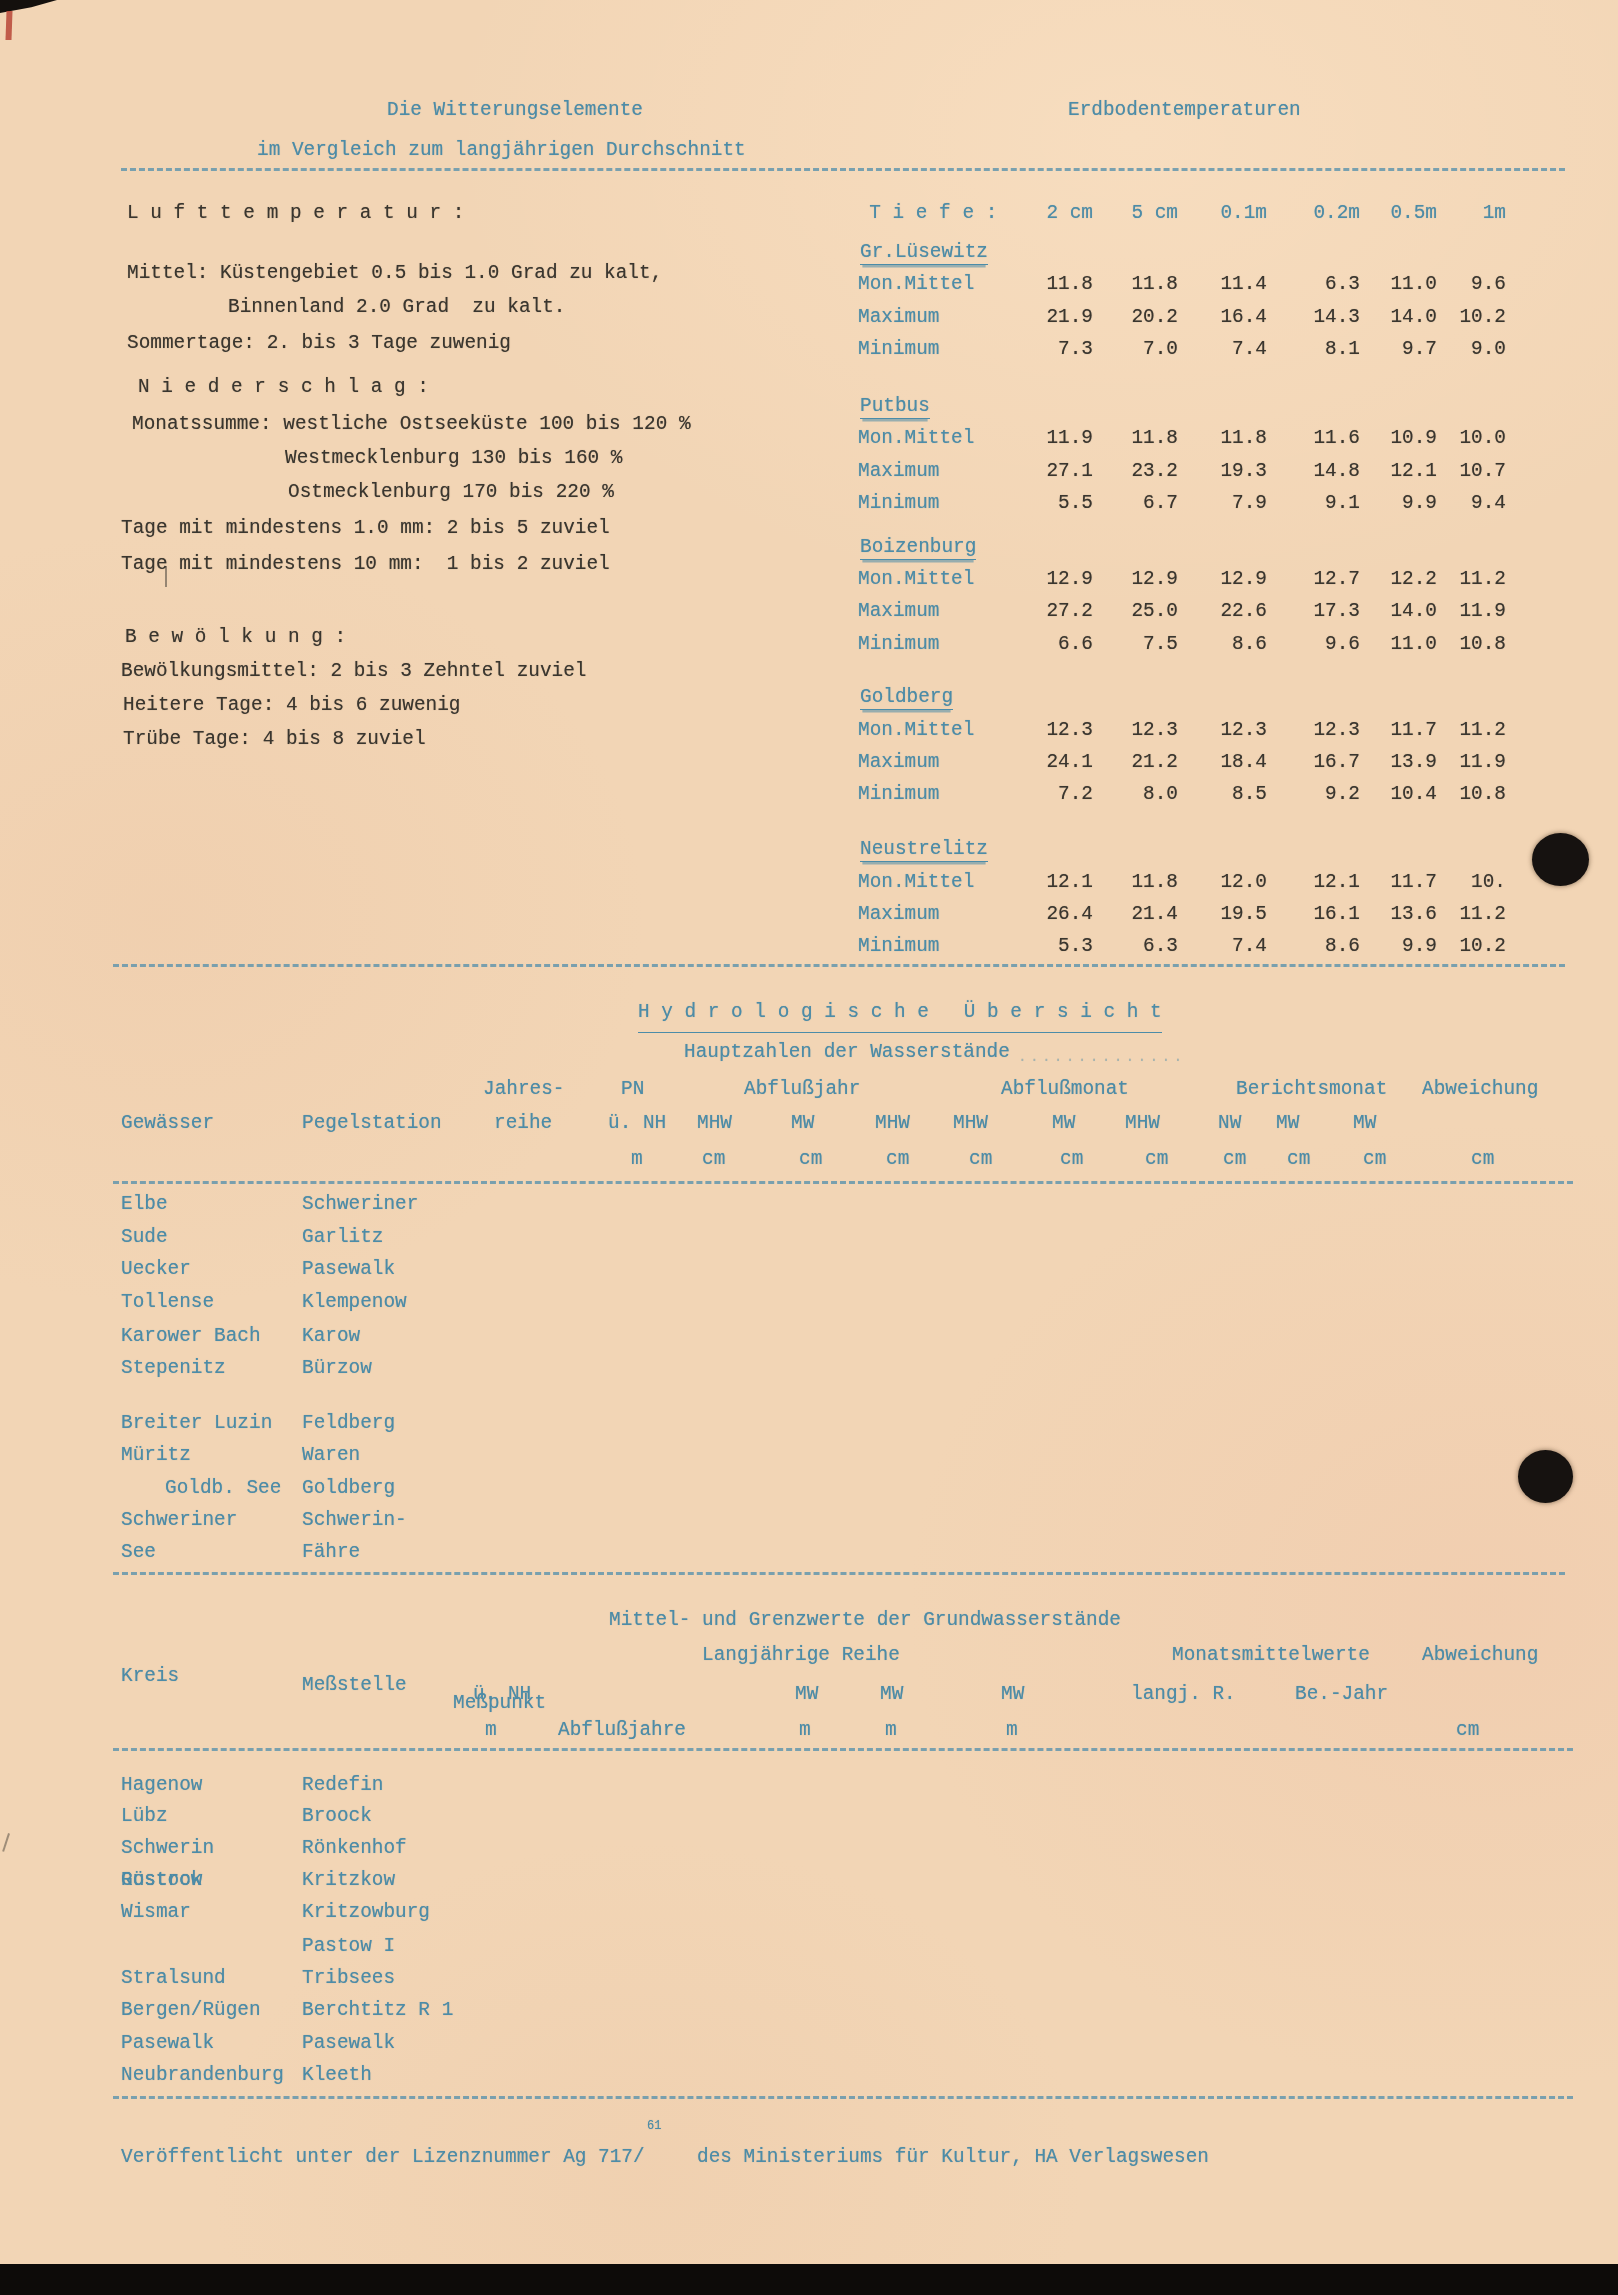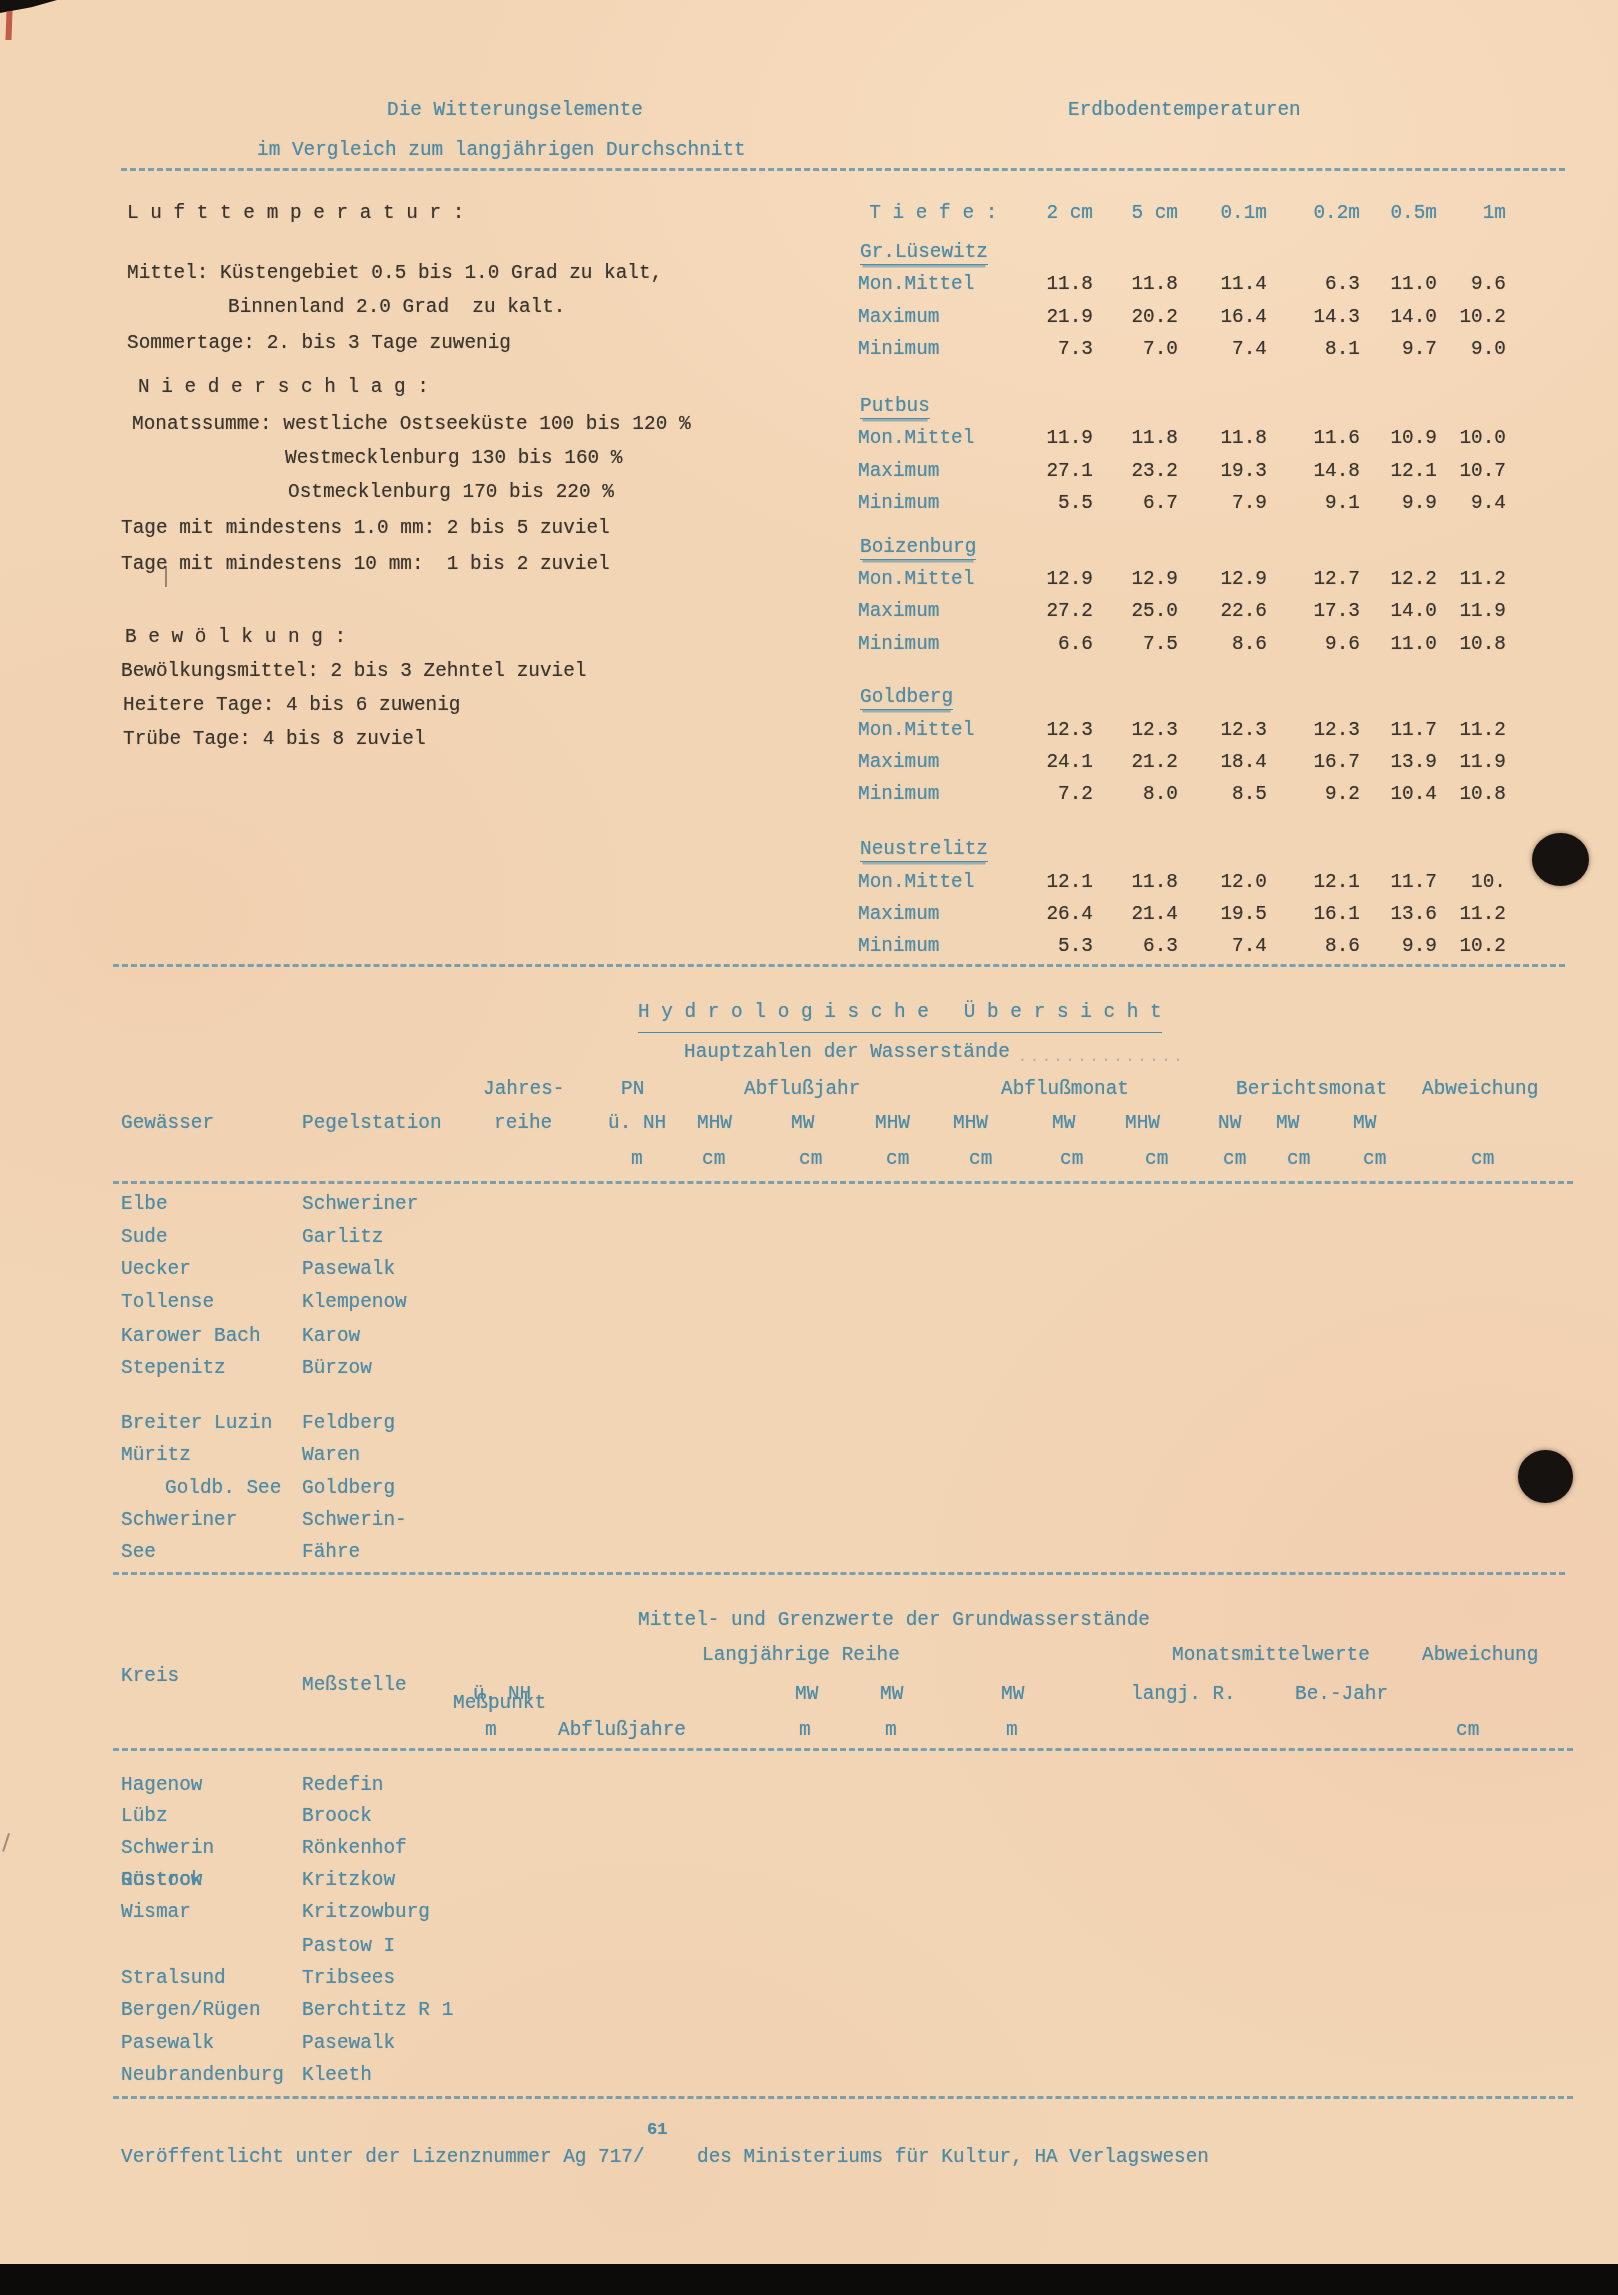--- a/index.html
+++ b/index.html
@@ -21,21 +21,21 @@
   .srow{position:absolute;display:grid;grid-template-columns:186px 49px 85px 89px 93px 77px 69px;width:647px;}
   .srow .cell{white-space:pre;font-size:19.4px;line-height:1.15;}
   .srow .num{text-align:right;}
   .punch{position:absolute;background:#161210;border-radius:50%;box-shadow:0 0 4.9px rgba(60,40,20,.6);}
   .bottom-bar{position:absolute;left:0;bottom:0;width:1618px;height:31px;background:#0d0b09;}
   .corner-wedge{position:absolute;left:0;top:0;width:57px;height:13px;background:#14100d;
                 clip-path:polygon(0 0,100% 0,55% 55%,0 100%);}
   .red-mark{position:absolute;left:5.7px;top:11.3px;width:5.7px;height:29px;background:#b84637;opacity:.85;transform:rotate(2deg);}
   .artifact-bar{position:absolute;left:165px;top:566px;width:2.4px;height:21px;background:#3a362f;opacity:.5;}
   .artifact-slash{position:absolute;left:4.9px;top:1833px;width:2.4px;height:19.4px;background:#3a362f;opacity:.45;transform:rotate(18deg);}
-  .sup{font-size:17px;font-weight:bold;}
+  .sup{font-size:12px;}
   .dots{letter-spacing:3.2px;opacity:.45;}
 </style>
 </head>
 <body>
 
 <div class="page" id="page">
 
   <div class="corner-wedge"></div>
   <div class="red-mark"></div>
   <div class="artifact-bar"></div>
@@ -112,21 +112,21 @@
   <div class="t blue" style="left:1145px;top:1148px;">cm</div>
   <div class="t blue" style="left:1223px;top:1148px;">cm</div>
   <div class="t blue" style="left:1287px;top:1148px;">cm</div>
   <div class="t blue" style="left:1363px;top:1148px;">cm</div>
   <div class="t blue" style="left:1471px;top:1148px;">cm</div>
 
   <div class="dash" style="left:113px;top:1181px;width:1460px;"></div>
 
   <div class="dash" style="left:113px;top:1572px;width:1452px;"></div>
 
-  <div class="t blue" style="left:609px;top:1609px;margin-left:29px;">Mittel- und Grenzwerte der Grundwasserstände</div>
+  <div class="t blue" style="left:609px;top:1609px;">Mittel- und Grenzwerte der Grundwasserstände</div>
 
   <div class="t blue" style="left:453px;top:1644px;margin-top:48px;">Meßpunkt</div>
   <div class="t blue" style="left:702px;top:1644px;">Langjährige Reihe</div>
   <div class="t blue" style="left:1172px;top:1644px;">Monatsmittelwerte</div>
   <div class="t blue" style="left:1422px;top:1644px;">Abweichung</div>
 
   <div class="t blue" style="left:121px;top:1665px;">Kreis</div>
   <div class="t blue" style="left:302px;top:1665px;margin-top:9px;">Meßstelle</div>
   <div class="t blue" style="left:473px;top:1683px;">ü. NH</div>
   <div class="t blue" style="left:795px;top:1683px;">MW</div>

